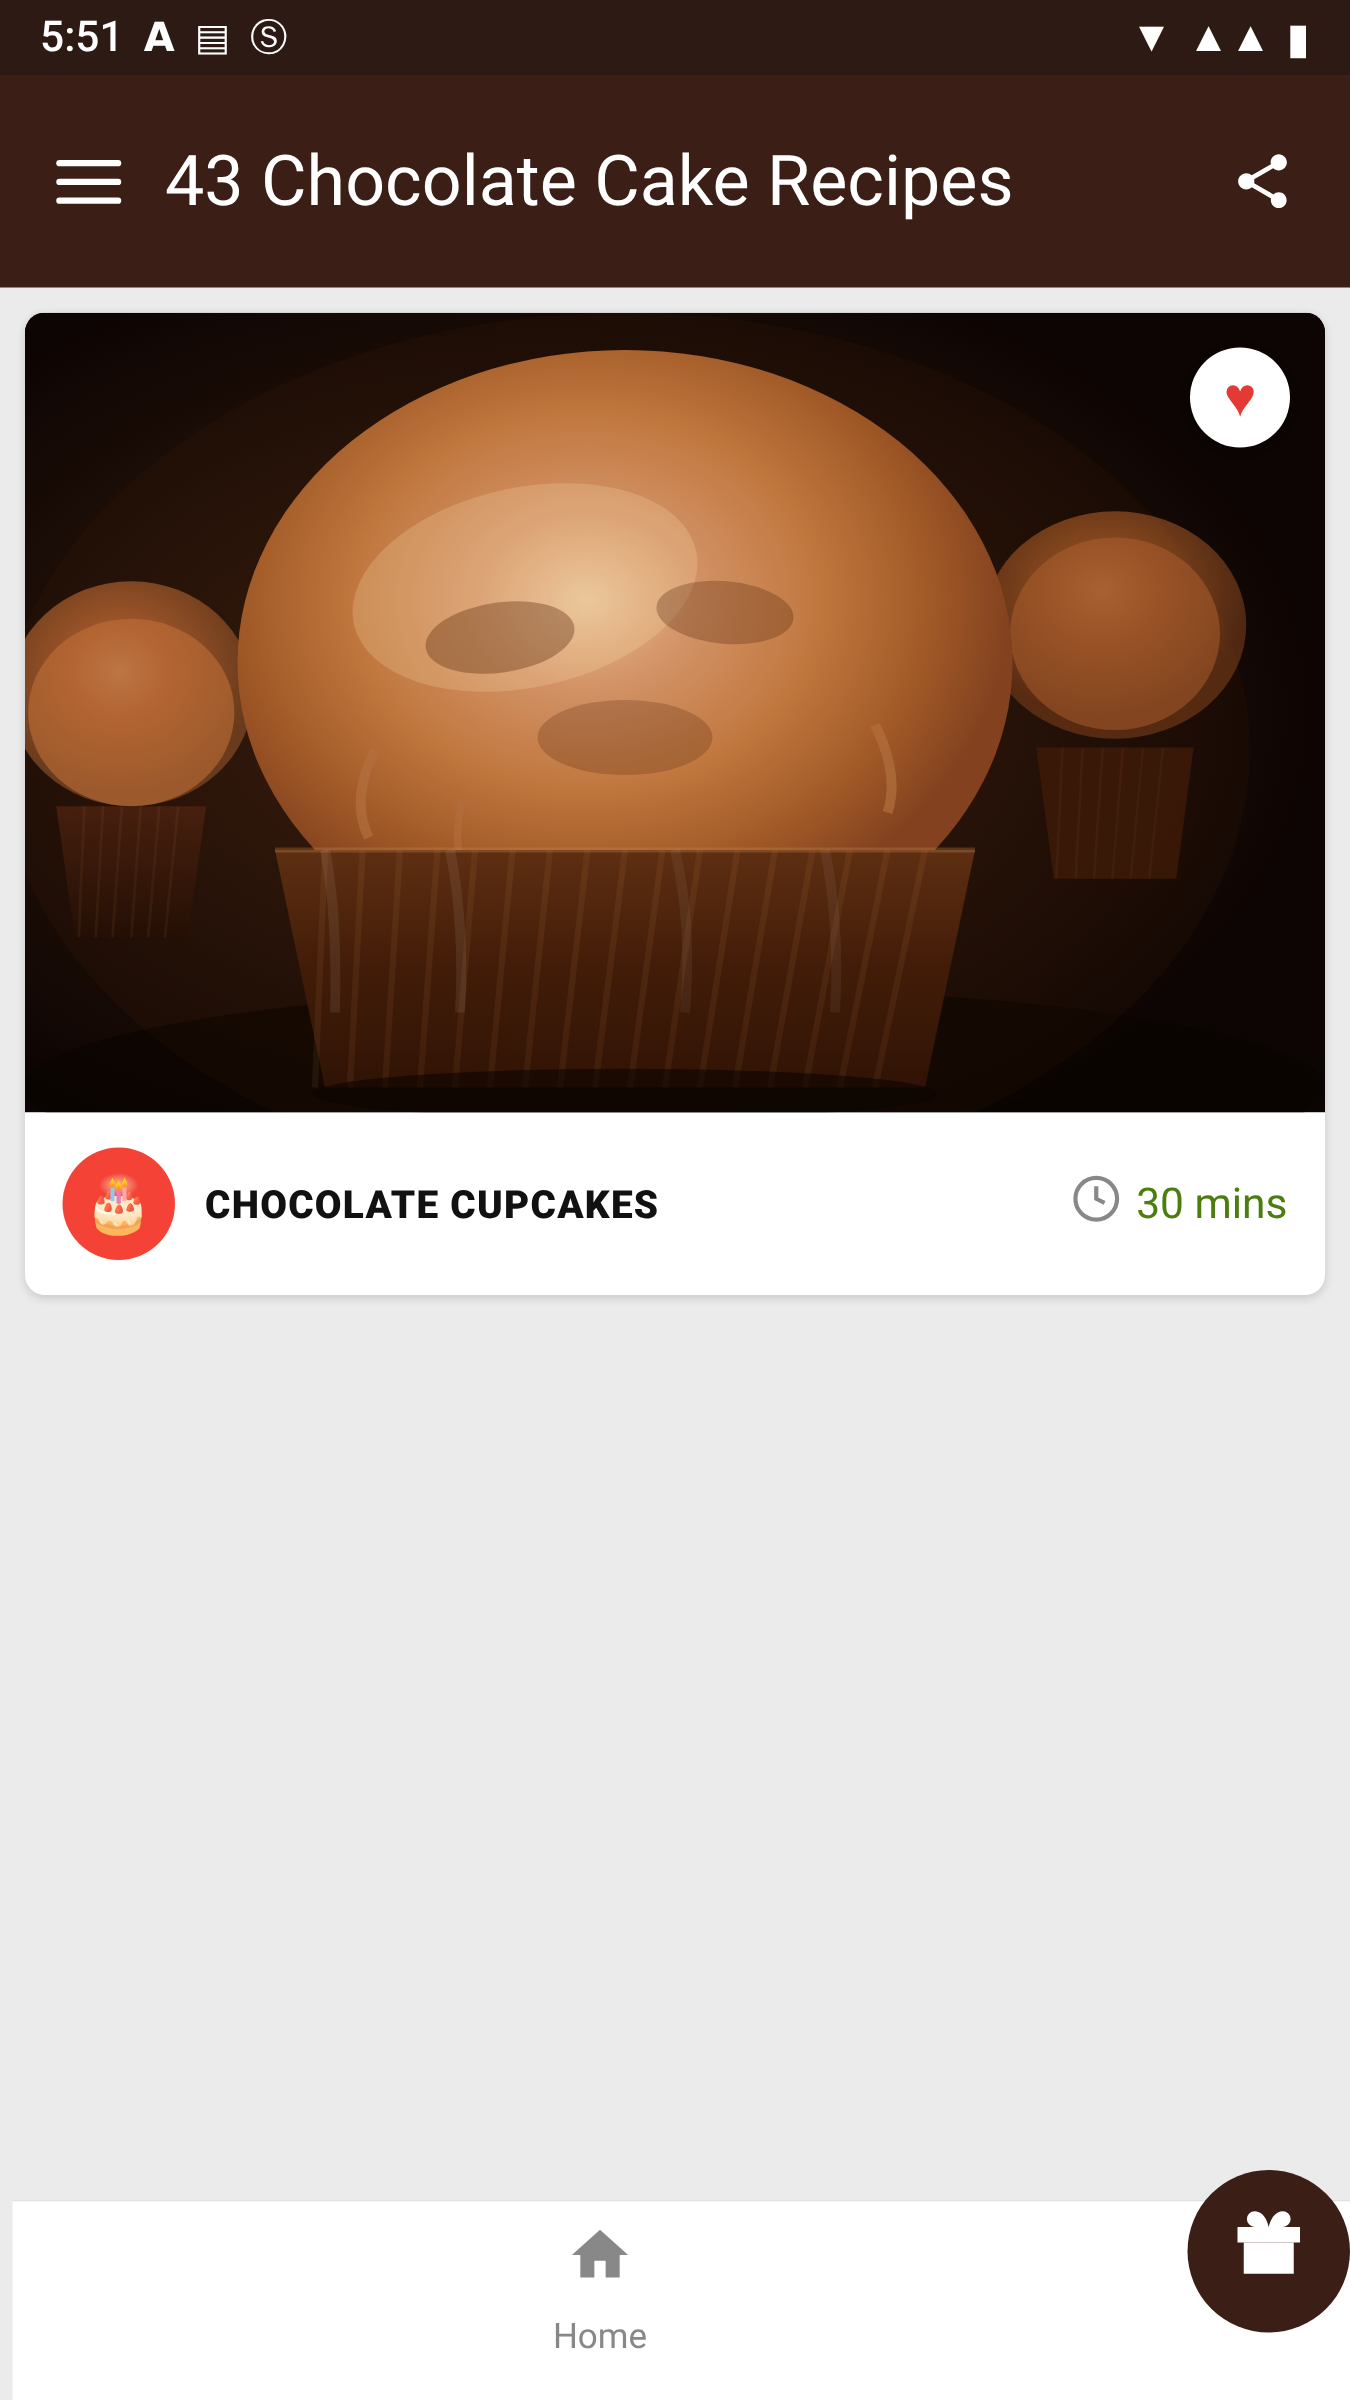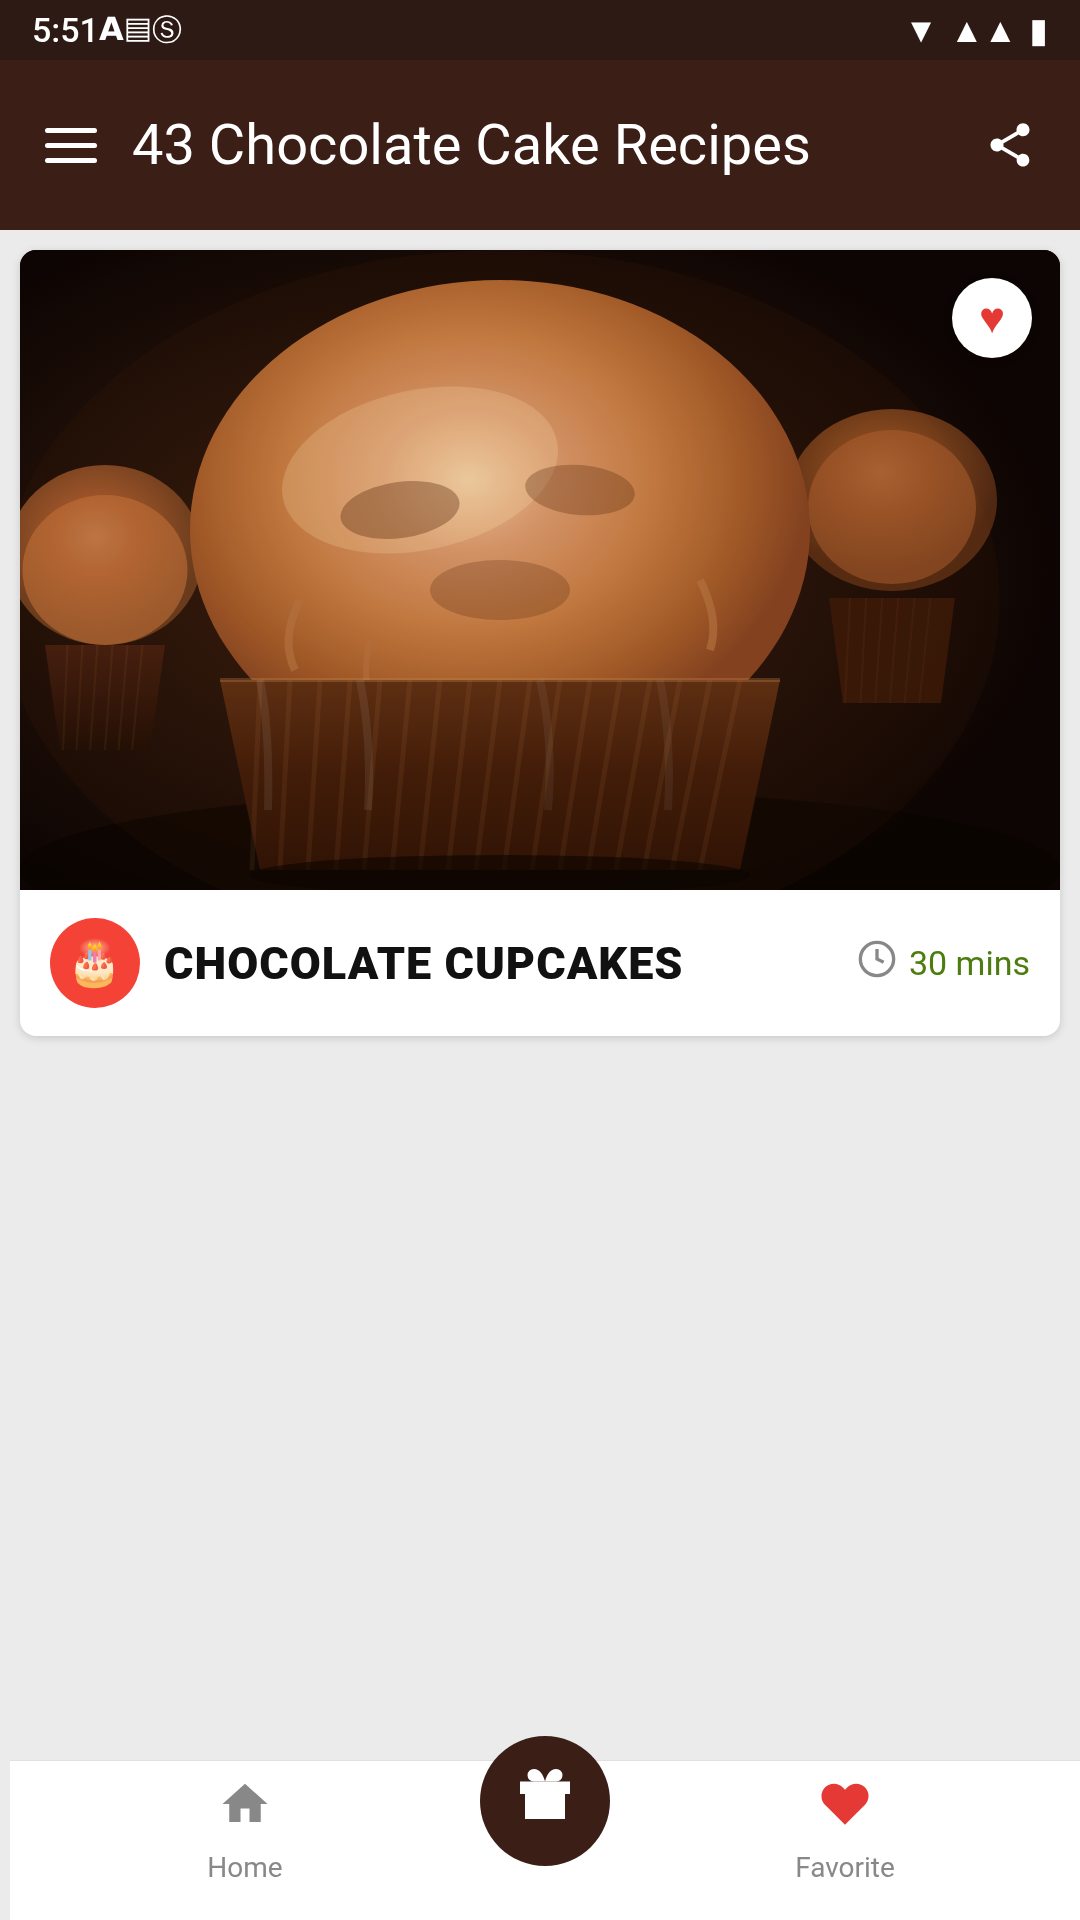--- a/index.html
+++ b/index.html
@@ -19,21 +19,21 @@
       background-color: #2d1a14;
       height: 60px;
       display: flex;
       align-items: center;
       justify-content: space-between;
       padding: 0 32px;
       color: white;
       font-size: 34px;
       font-weight: 500;
     }
-    .status-bar-left { display: flex; align-items: flex-start; }
+    .status-bar-left { display: flex; align-items: center; gap: 16px; }
     .status-bar-right { display: flex; align-items: center; gap: 12px; }
 
     
     .header {
       background-color: #3b1f17;
       height: 170px;
       display: flex;
       align-items: center;
       justify-content: space-between;
       padding: 0 40px;
@@ -128,21 +128,21 @@
       align-items: center;
       justify-content: center;
       flex-shrink: 0;
     }
     .recipe-icon-symbol {
       color: white;
       font-size: 44px;
     }
 
     .recipe-title {
-      font-size: 45px;
+      font-size: 31px;
       font-weight: 900;
       color: #111;
       letter-spacing: 1px;
       text-transform: uppercase;
     }
 
     .recipe-time {
       display: flex;
       align-items: center;
       gap: 12px;
@@ -411,21 +411,13 @@
       <svg width="60" height="60" viewBox="0 0 24 24" fill="white">
         <path d="M20 12v10H4V12"></path>
         <path d="M22 7H2v5h20V7z"></path>
         <path d="M12 22V7"></path>
         <path d="M12 7H7.5a2.5 2.5 0 0 1 0-5C11 2 12 7 12 7z"></path>
         <path d="M12 7h4.5a2.5 2.5 0 0 0 0-5C13 2 12 7 12 7z"></path>
       </svg>
     </span>
   </div>
 
-  <div class="nav-item">
-    <span class="nav-icon red">
-      <svg width="54" height="54" viewBox="0 0 24 24" fill="#e53935">
-        <path d="M20.84 4.61a5.5 5.5 0 0 0-7.78 0L12 5.67l-1.06-1.06a5.5 5.5 0 0 0-7.78 7.78l1.06 1.06L12 21.23l7.78-7.78 1.06-1.06a5.5 5.5 0 0 0 0-7.78z"></path>
-      </svg>
-    </span>
-    <span class="nav-label">Favorite</span>
-  </div>
 </div>
 
 </body></html>

